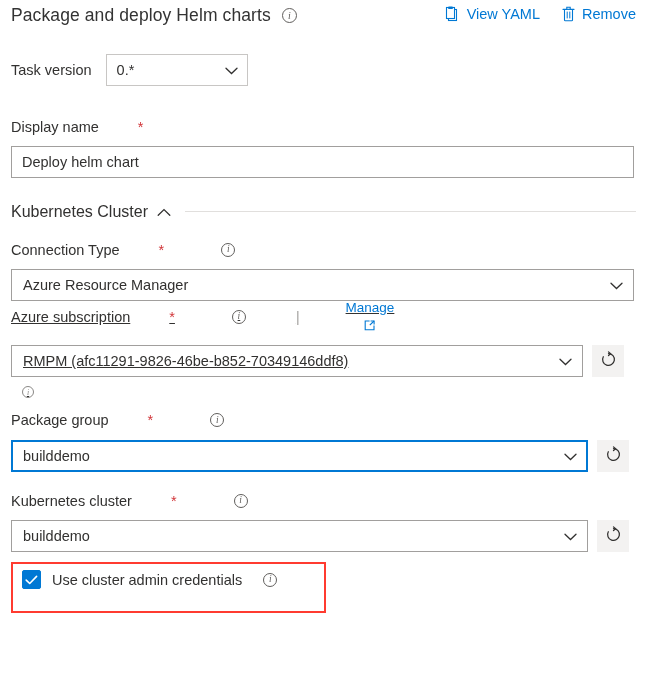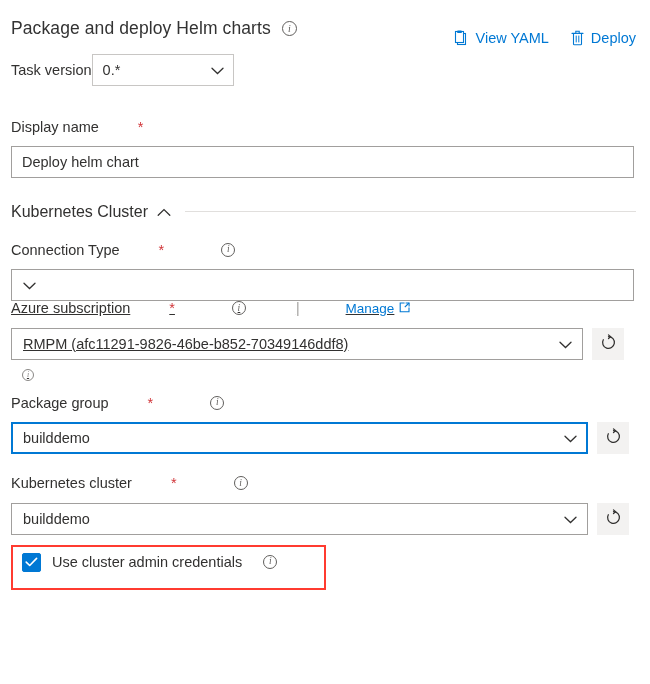--- a/index.html
+++ b/index.html
@@ -13,21 +13,21 @@
     font-family: "Liberation Sans", sans-serif;
     color: #323130;
     overflow: hidden;
     position: relative;
   }
 
   
   .header {
     position: relative;
     height: 40px;
-    padding: 18px 0 0 11px;
+    padding: 5px 0 0 11px;
     box-sizing: border-box;
   }
   .title-row {
     display: flex;
     align-items: center;
   }
   .page-title {
     font-size: 17.5px;
     font-weight: 400;
     color: #333333;
@@ -68,34 +68,33 @@
     gap: 22px;
   }
   .action-link {
     display: flex;
     align-items: center;
     gap: 7px;
     color: #0078d4;
     font-size: 14.5px;
     cursor: pointer;
     text-decoration: none;
-    margin-top: 24px;
   }
   .action-link svg { display: block; flex: 0 0 auto; }
 
   
   .taskversion-row {
     display: flex;
     align-items: center;
     margin: 14px 0 0 11px;
   }
   .taskversion-label {
     font-size: 14.5px;
     color: #323130;
-    margin-right: 0;
+    margin-right: 14px;
   }
   .taskversion-select {
     width: 142px;
     height: 32px;
     border: 1px solid #c8c6c4;
     background: #ffffff;
     display: flex;
     align-items: center;
     padding: 0 9px 0 10px;
     box-sizing: border-box;
@@ -132,20 +131,21 @@
     font-size: 14px;
   }
   .manage-link {
     color: #0078d4;
     font-size: 13.5px;
     text-decoration: none;
     cursor: pointer;
     display: inline-flex;
     align-items: center;
     gap: 5px;
+    flex-direction: column;
   }
 
   .textbox {
     height: 32px;
     border: 1px solid #a19f9d;
     background: #ffffff;
     display: flex;
     align-items: center;
     padding: 0 10px;
     box-sizing: border-box;
@@ -243,21 +243,21 @@
     box-sizing: border-box;
     flex: 0 0 auto;
   }
 
   
   .checkbox-highlight {
     margin: 0 0 0 11px;
     border: 2px solid #ff3b30;
     display: inline-flex;
     align-items: center;
-    padding: 6px 13px 16px 9px;
+    padding: 6px 13px 22px 9px;
     box-sizing: border-box;
     width: 315px;
   }
   .checkbox-row {
     display: flex;
     align-items: center;
     gap: 11px;
     cursor: pointer;
   }
   .checkbox-box {
@@ -304,21 +304,21 @@
     </a>
     <a class="action-link">
       <span>
         <svg width="13" height="16" viewBox="0 0 13 16" fill="none">
           <path d="M2.5 3.5h8v10.5a.8.8 0 0 1-.8.8H3.3a.8.8 0 0 1-.8-.8V3.5z" stroke="#0078d4" stroke-width="1.1" fill="#fff"></path>
           <path d="M1 3.3h11" stroke="#0078d4" stroke-width="1.2" stroke-linecap="round"></path>
           <path d="M4.8 1.2h3.4v2H4.8z" stroke="#0078d4" stroke-width="1.1" fill="#fff"></path>
           <path d="M5.2 6v6M7.8 6v6" stroke="#0078d4" stroke-width="1" stroke-linecap="round"></path>
         </svg>
       </span>
-      <span>Deploy</span>
+      <span>Remove</span>
     </a>
   </div>
 </div>
 
 
 <div class="taskversion-row">
   <span class="taskversion-label">Task version</span>
   <div class="taskversion-select">
     <span class="val">0.*</span>
     <span class="chev">
@@ -352,20 +352,21 @@
 </div>
 
 
 <div class="field" style="margin-top:22px;">
   <div class="field-label">
     <span>Connection Type</span>
     <span class="req-star">*</span>
     <span class="info-icon small label-info">i</span>
   </div>
   <div class="dropdown" style="width:623px; margin-top:12px;">
+    <span class="val">Azure Resource Manager</span>
     <span class="chev">
       <svg width="13" height="8" viewBox="0 0 13 8">
           <path d="M1 1.2l5.5 5.3L12 1.2" stroke="#323130" stroke-width="1.3" fill="none" stroke-linecap="round"></path>
         </svg>
     </span>
   </div>
 </div>
 
 
 <div class="field" style="text-decoration:underline;">

